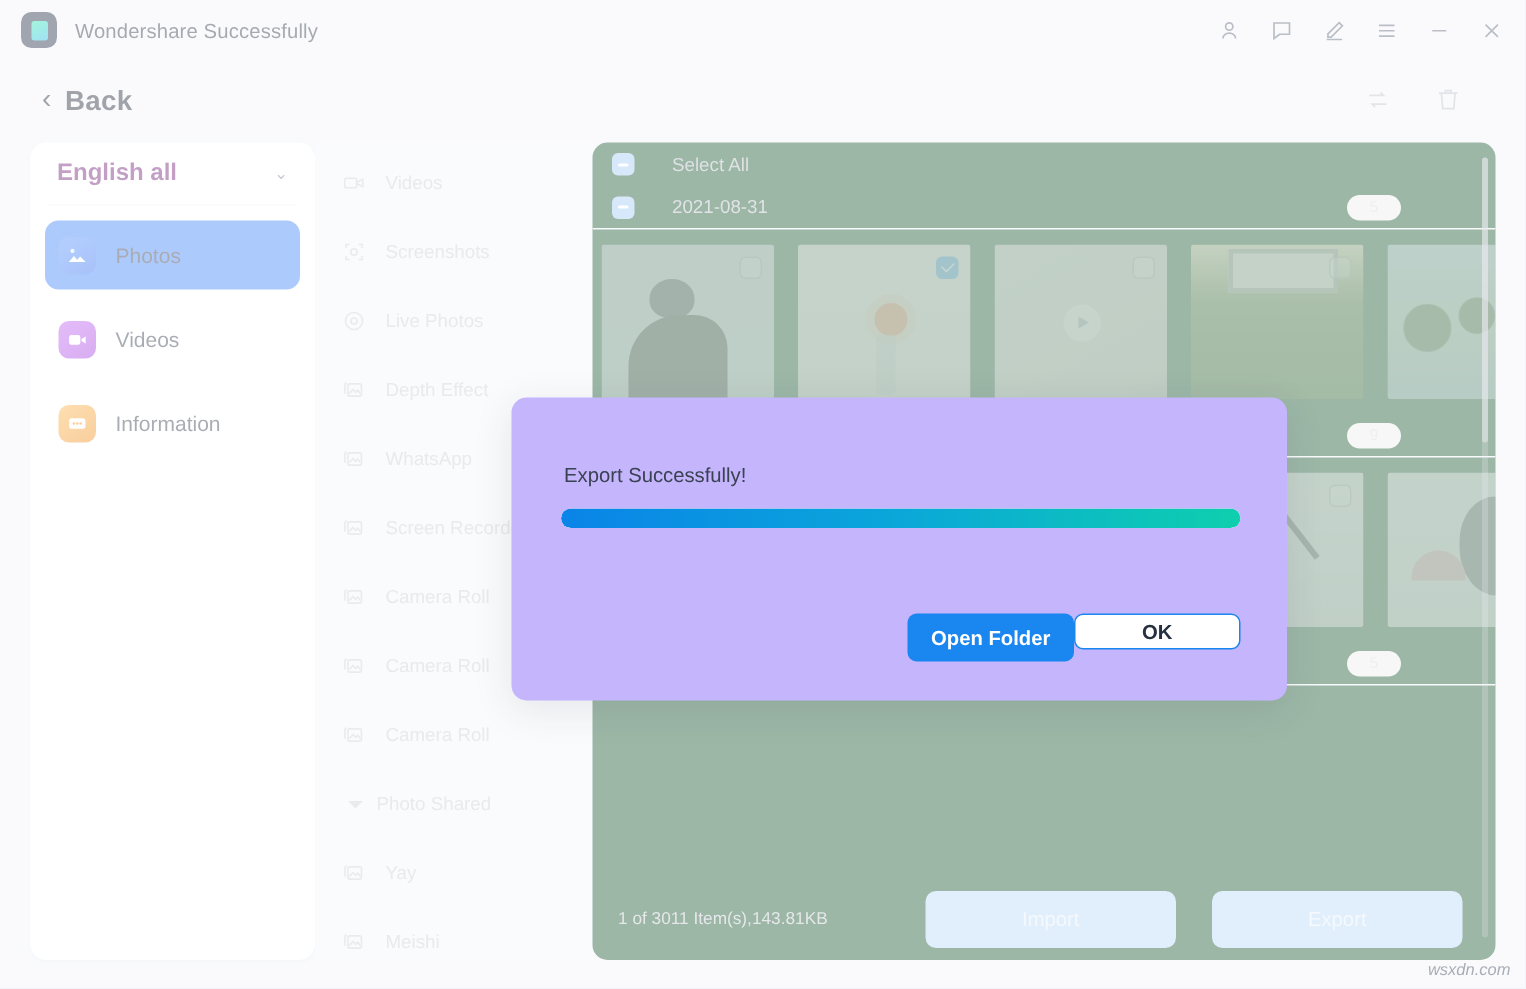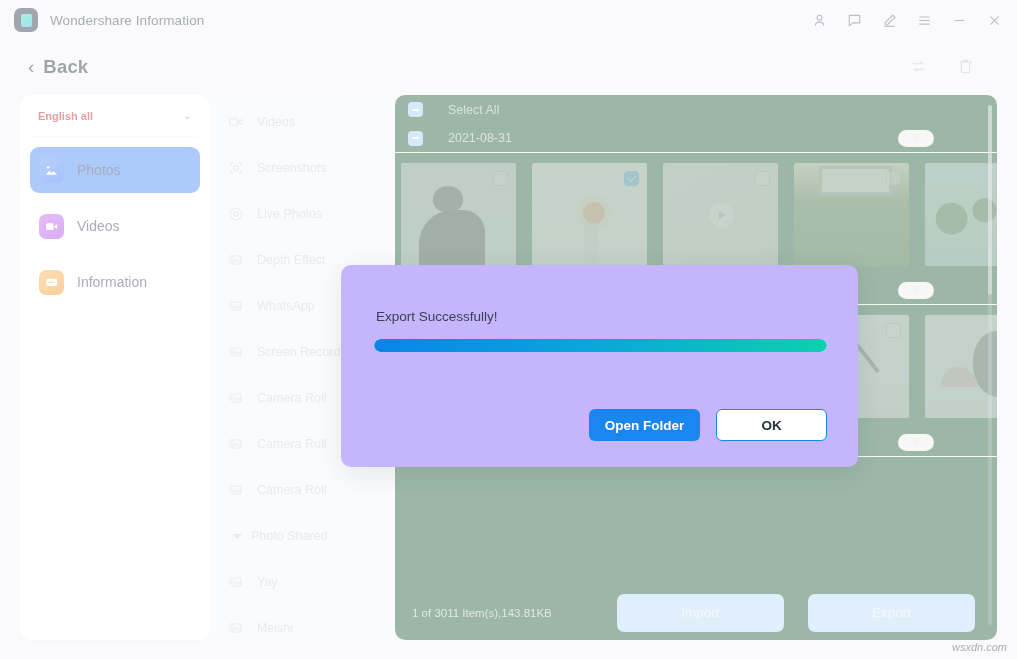--- a/index.html
+++ b/index.html
@@ -72,21 +72,21 @@
     border-radius: 11px;
     box-shadow: 0 1px 4px rgba(33,45,70,.05);
     overflow: hidden;
   }
   .lang-select {
     height: 42px; margin: 0 12px;
     display: flex; align-items: center;
     border-bottom: 1px solid #f0f2f6;
     padding: 0 6px;
   }
-  .lang-label { font-size: 11px; color: #b91c1c; font-weight: bold; }
+  .lang-label { font-size: 16px; color: #701a75; font-weight: bold; }
   .lang-chev { margin-left: auto; color: #7b8395; font-size: 11px; }
   .nav { padding: 10px 10px 0 10px; }
   .nav-item {
     display: flex; align-items: center; gap: 13px;
     height: 46px; padding: 0 9px;
     border-radius: 9px; margin-bottom: 10px;
   }
   .nav-item.active { background: #3b82f6; }
   .nav-ico {
     width: 25px; height: 25px; border-radius: 7px;
@@ -335,31 +335,31 @@
     position: absolute; left: 33px; top: 74px;
     width: 453px; height: 13px; border-radius: 7px;
     background: #eef1f5; overflow: hidden;
   }
   .progress-fill {
     height: 13px; border-radius: 7px;
     background: linear-gradient(90deg, #0a84e8 0%, #0aa6da 48%, #0ecfae 100%);
   }
   .modal-btns {
     position: absolute; right: 31px; bottom: 26px;
-    display: flex; gap: 16px;
+    display: flex; 
   }
   .btn-primary {
     width: 111px; height: 32px; border-radius: 6px;
     background: #1a86f0; color: #fff;
     font-size: 13.5px; font-weight: bold;
     border: none; cursor: pointer;
     font-family: "Liberation Sans", sans-serif;
   }
   .btn-outline {
-    width: 111px; height: 32px; border-radius: 6px;
+    width: 111px; height: 24px; border-radius: 6px;
     background: #fff; color: #253040;
     font-size: 13.5px; font-weight: bold;
     border: 1.2px solid #1a86f0; cursor: pointer;
     font-family: "Liberation Sans", sans-serif;
   }
 
   .watermark {
     position: absolute; right: 10px; bottom: 6px;
     font-size: 11px; color: #a9adb6; z-index: 40;
     font-family: "Liberation Sans", sans-serif;
@@ -368,21 +368,21 @@
 </style>
 </head>
 <body>
 
 <div id="app">
 
   <div class="titlebar">
     <div class="logo">
       <div class="mark"></div>
     </div>
-    <div class="app-title">Wondershare Information</div>
+    <div class="app-title">Wondershare Successfully</div>
     <div class="tb-spacer"></div>
     <div class="tb-icons">
       <div class="tb-icon">
         <svg width="15" height="15" viewBox="0 0 16 16" fill="none" stroke="currentColor" stroke-width="1.2">
           <circle cx="8" cy="5" r="2.6"></circle>
             <path d="M3.5 13.5c0-2.2 2-3.8 4.5-3.8s4.5 1.6 4.5 3.8"></path>
         </svg>
       </div>
       <div class="tb-icon">
         <svg width="15" height="15" viewBox="0 0 16 16" fill="none" stroke="currentColor" stroke-width="1.2">

